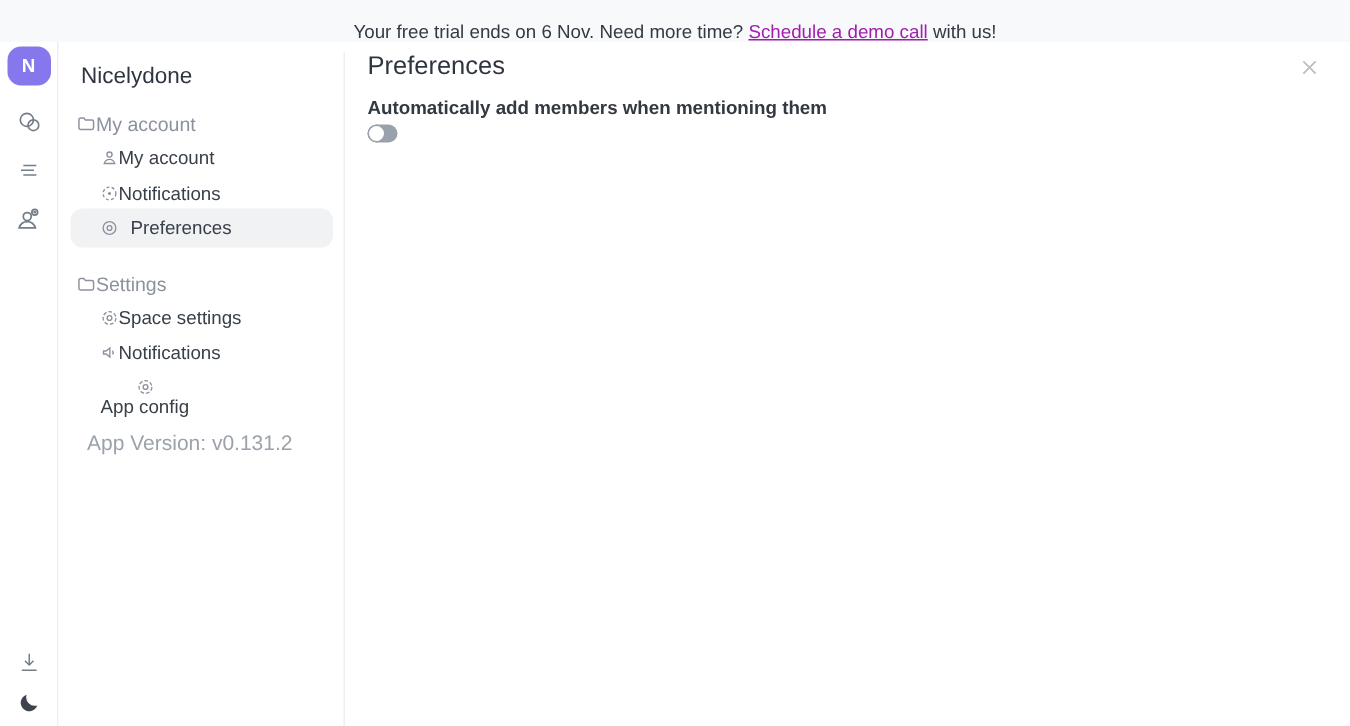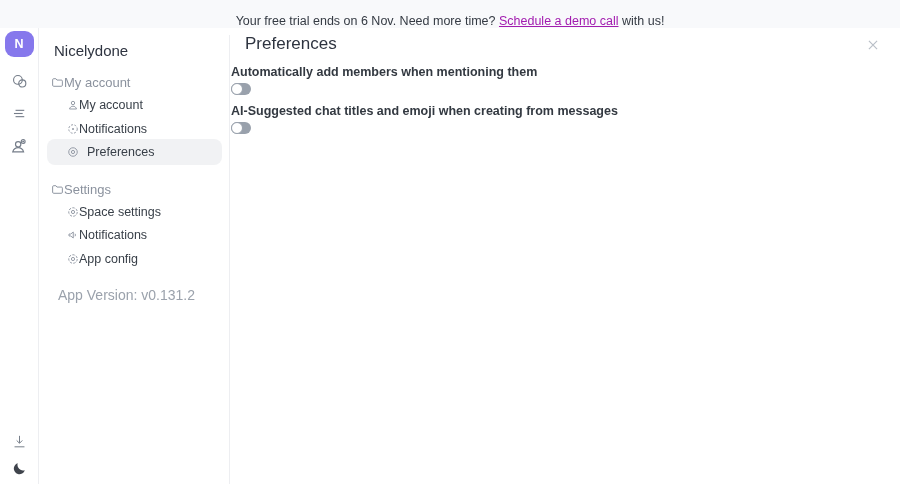--- a/index.html
+++ b/index.html
@@ -55,35 +55,35 @@
   .active-row {
     position:absolute; left:8px; top:104px; width:175px; height:26px;
     background:#f1f2f4; border-radius:8px; cursor:pointer;
     display:flex; align-items:center; gap:8px; padding-left:20px;
     font-size:12.5px; color:#394049;
   }
   .active-row .nicon { color:#8b929e; }
   .sec2 { top:147px; }
   .it-space { top:170px; }
   .it-notif { top:193px; }
-  .it-appconfig { top:217px; }
+  .it-appconfig { top:217px;flex-direction:column; }
   .version {
     position:absolute; left:19px; top:252px; font-size:14px; color:#9ba2ac;
   }
 
   
   .main { position:absolute; left:230px; top:28px; right:0; bottom:0; background:#fff; }
   .main-title {
     position:absolute; left:15px; top:6px; font-size:17px; color:#2e3440;
   }
   .close-btn {
     position:absolute; right:20px; top:10px; width:14px; height:14px;
     color:#b9bfc7; cursor:pointer;
   }
-  .settings { position:absolute; left:1px; top:37px; display:flex; flex-direction:column; gap:9px; }
+  .settings { position:absolute; left:15px; top:37px; display:flex; flex-direction:column; gap:9px; }
   .setting-label { font-size:12.5px; font-weight:bold; color:#333941; margin-bottom:4px; }
   .toggle {
     width:20px; height:12px; background:#99a1ac; border-radius:7px;
     position:relative; cursor:pointer;
   }
   .toggle .knob {
     position:absolute; left:0; top:0; width:12px; height:12px;
     background:#fff; border:1.5px solid #99a1ac; border-radius:50%;
   }
 </style>
@@ -223,20 +223,14 @@
     </svg>
   </div>
 
   <div class="settings">
     <div class="setting-group">
       <div class="setting-label">Automatically add members when mentioning them</div>
       <div class="toggle">
           <div class="knob"></div>
         </div>
     </div>
-    <div class="setting-group">
-      <div class="setting-label">AI-Suggested chat titles and emoji when creating from messages</div>
-      <div class="toggle">
-          <div class="knob"></div>
-        </div>
-    </div>
   </div>
 </div>
 
 </body></html>

